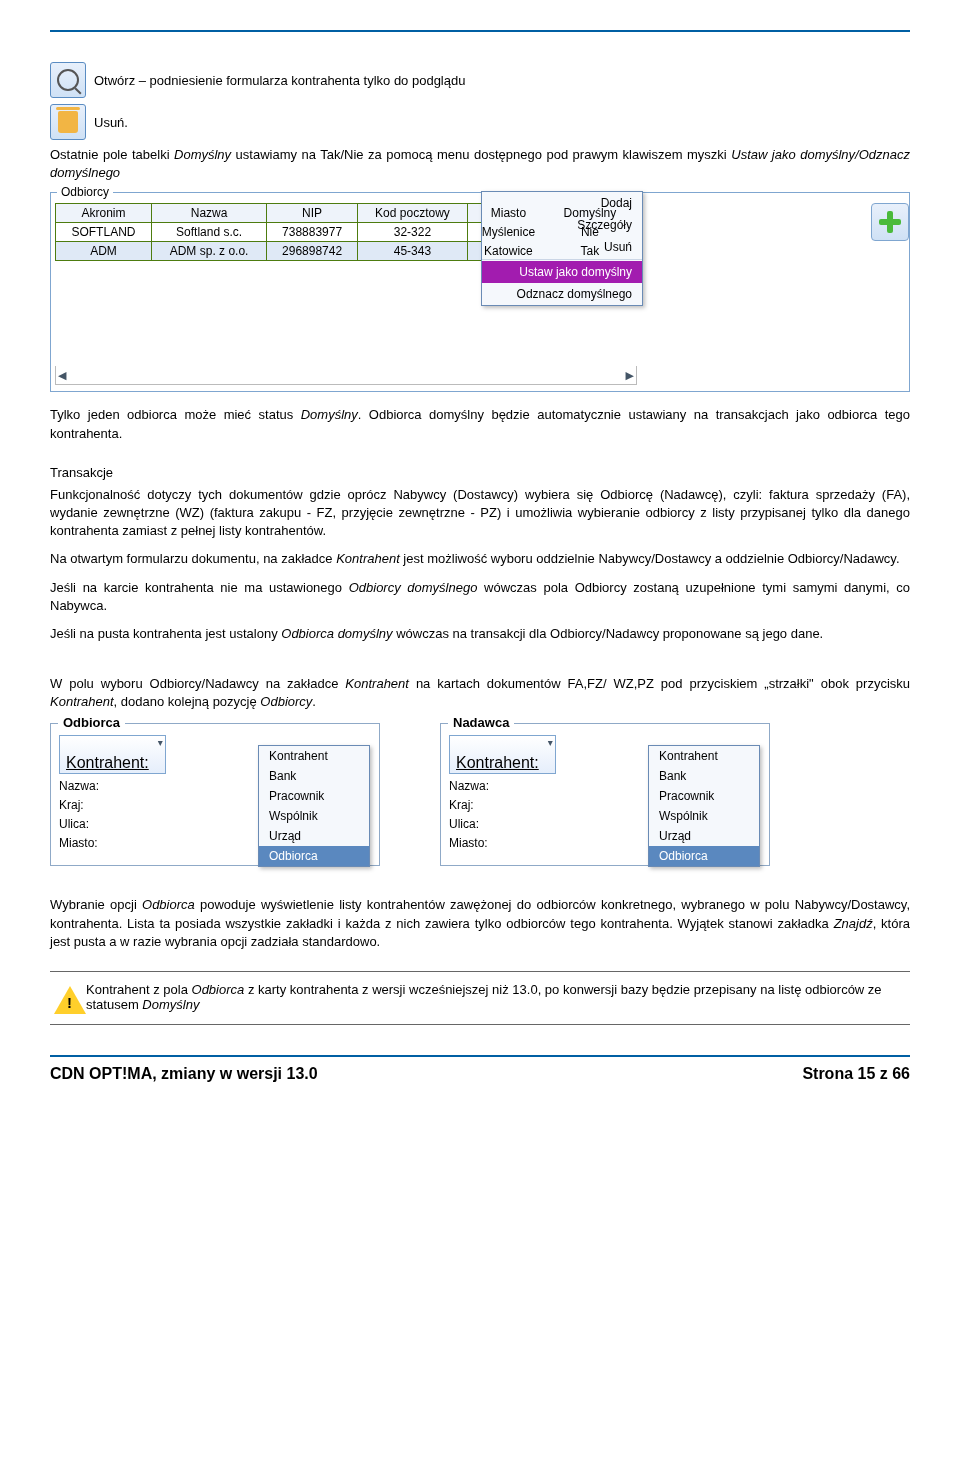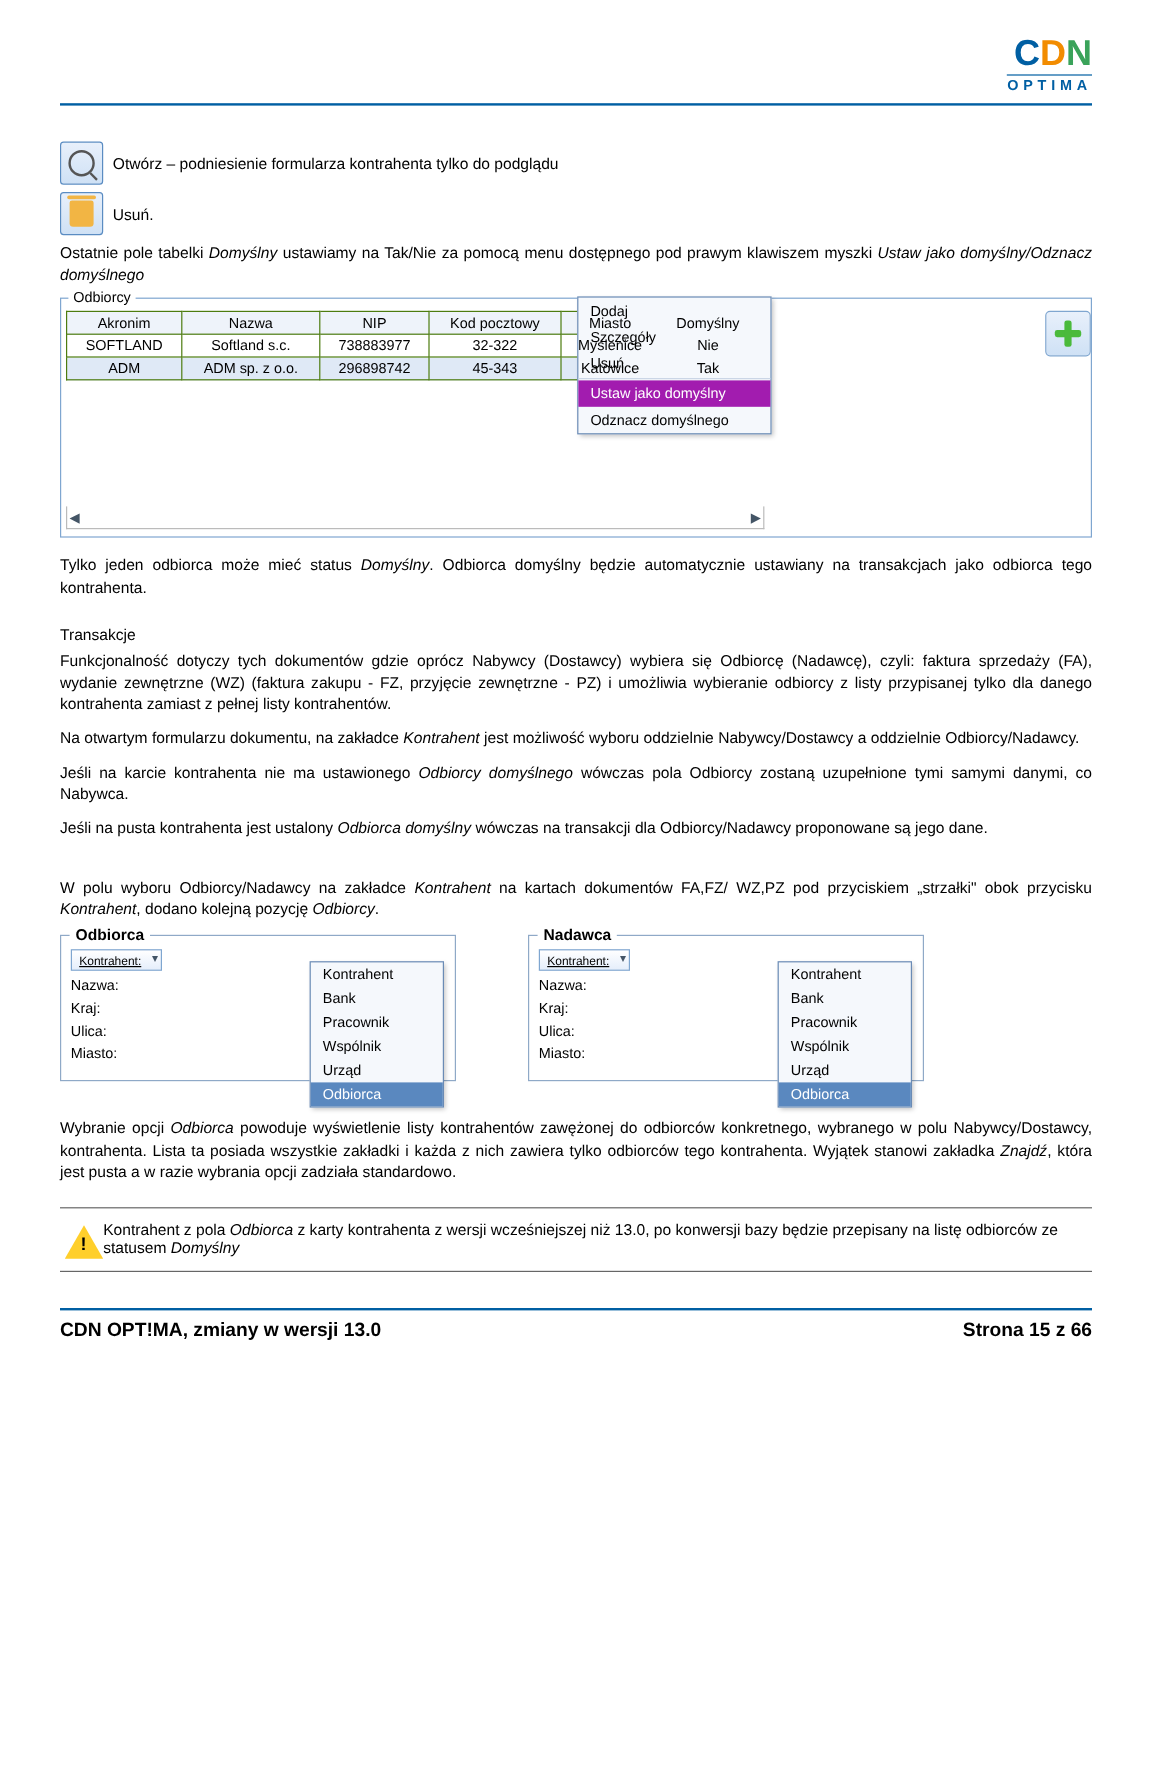--- a/index.html
+++ b/index.html
@@ -61,40 +61,40 @@
   table.data tr.selected td { background:#dfe9f6; }
   .table-wrap { display:flex; align-items:flex-start; }
   .side-buttons { margin-left:20px; margin-top:10px;}
   .plus-btn { width:36px;height:36px;background:linear-gradient(#e8f0fb,#cfe1f5);border:1px solid #7fa6d0;border-radius:4px;display:flex;align-items:center;justify-content:center;}
   .plus { width:22px;height:22px;position:relative;}
   .plus::before,.plus::after{content:"";position:absolute;background:#4aba3b;border-radius:2px;}
   .plus::before{width:100%;height:6px;top:8px;left:0;}
   .plus::after{width:6px;height:100%;left:8px;top:0;}
   .context-menu {
     border:1px solid #6a8bb5; background:#f5f8fc; font-size:12px;
-    width:160px; margin-left: 430px; margin-top:-70px; box-shadow:2px 2px 4px rgba(0,0,0,0.25);
+    width:160px; margin-left: 430px; margin-top:-70px; box-shadow:2px 2px 4px rgba(0,0,0,0.25);text-align:right;
   }
   .context-menu .mi { padding:4px 10px; }
   .context-menu .sep { border-top:1px solid #cbd6e6; margin:1px 0;}
   .context-menu .mi.sel { background:#a21caf; color:#fff;}
   .scroll-bottom { height:18px;border:1px solid #bbb;border-top:0;display:flex;justify-content:space-between;align-items:center;padding:0 2px;margin:60px 4px 6px 4px; width:72%;}
   .scroll-arrow{font-size:11px;color:#456;}
   .section-title { font-weight:normal; margin-top:22px; margin-bottom:6px;}
   .two-col {
     display:flex; gap:60px; margin:12px 0 14px 0;
   }
   .panel {
     width:330px; position:relative;
   }
   .panel .fs { border:1px solid #8fa9c7; padding:6px 8px 10px 8px;}
   .panel .legend { position:absolute; top:-8px; left:8px; background:#fff; padding:0 5px; font-size:13px; font-weight:bold;}
   .form-row { font-size:12px; margin:5px 0; }
   .dropdown {
     display:inline-block; border:1px solid #7fa6d0; background:linear-gradient(#fff,#e5eefb);
-    padding:4px 16px 1px 6px; font-size:10px; position:relative; text-decoration:underline;
+    padding:18px 16px 1px 6px; font-size:16px; position:relative; text-decoration:underline;
   }
   .dropdown::after{content:"▾";position:absolute;right:2px;top:1px;font-size:10px;color:#456;}
   .dropmenu {
     position:absolute; top:22px; right:10px;
     border:1px solid #6a8bb5; background:#f5f8fc; font-size:12px;
     width:110px; box-shadow:2px 2px 4px rgba(0,0,0,0.25);
     z-index:5;
   }
   .dropmenu .mi { padding:3px 10px;}
   .dropmenu .mi.sel { background:#5a88bf; color:#fff;}
@@ -102,26 +102,20 @@
   .warn-tri { width:0;height:0;border-left:16px solid transparent;border-right:16px solid transparent;border-bottom:28px solid #ffcf2b;position:relative;margin-top:4px; flex-shrink:0;}
   .warn-tri::after{content:"!";position:absolute;top:8px;left:-3px;color:#000;font-weight:bold;font-size:15px;}
   .footer-hr{border:0;border-top:2px solid #005fa3;margin:30px 0 8px 0;}
   .footer{display:flex;justify-content:space-between;font-size:16px;font-weight:bold;}
 </style>
 </head>
 <body>
 
 <div class="page">
 
-  <div class="header-logo">
-    <span class="logo">
-      <span class="c">C</span><span class="d">D</span><span class="n">N</span>
-      <span class="sub">OPTIMA</span>
-    </span>
-  </div>
   <hr class="header-hr">
 
   <div class="body-content">
 
     <div class="icon-line">
       <div class="icon-box">
           <div class="magnifier"></div>
         </div>
       <span>Otwórz – podniesienie formularza kontrahenta tylko do podglądu</span>
     </div>

